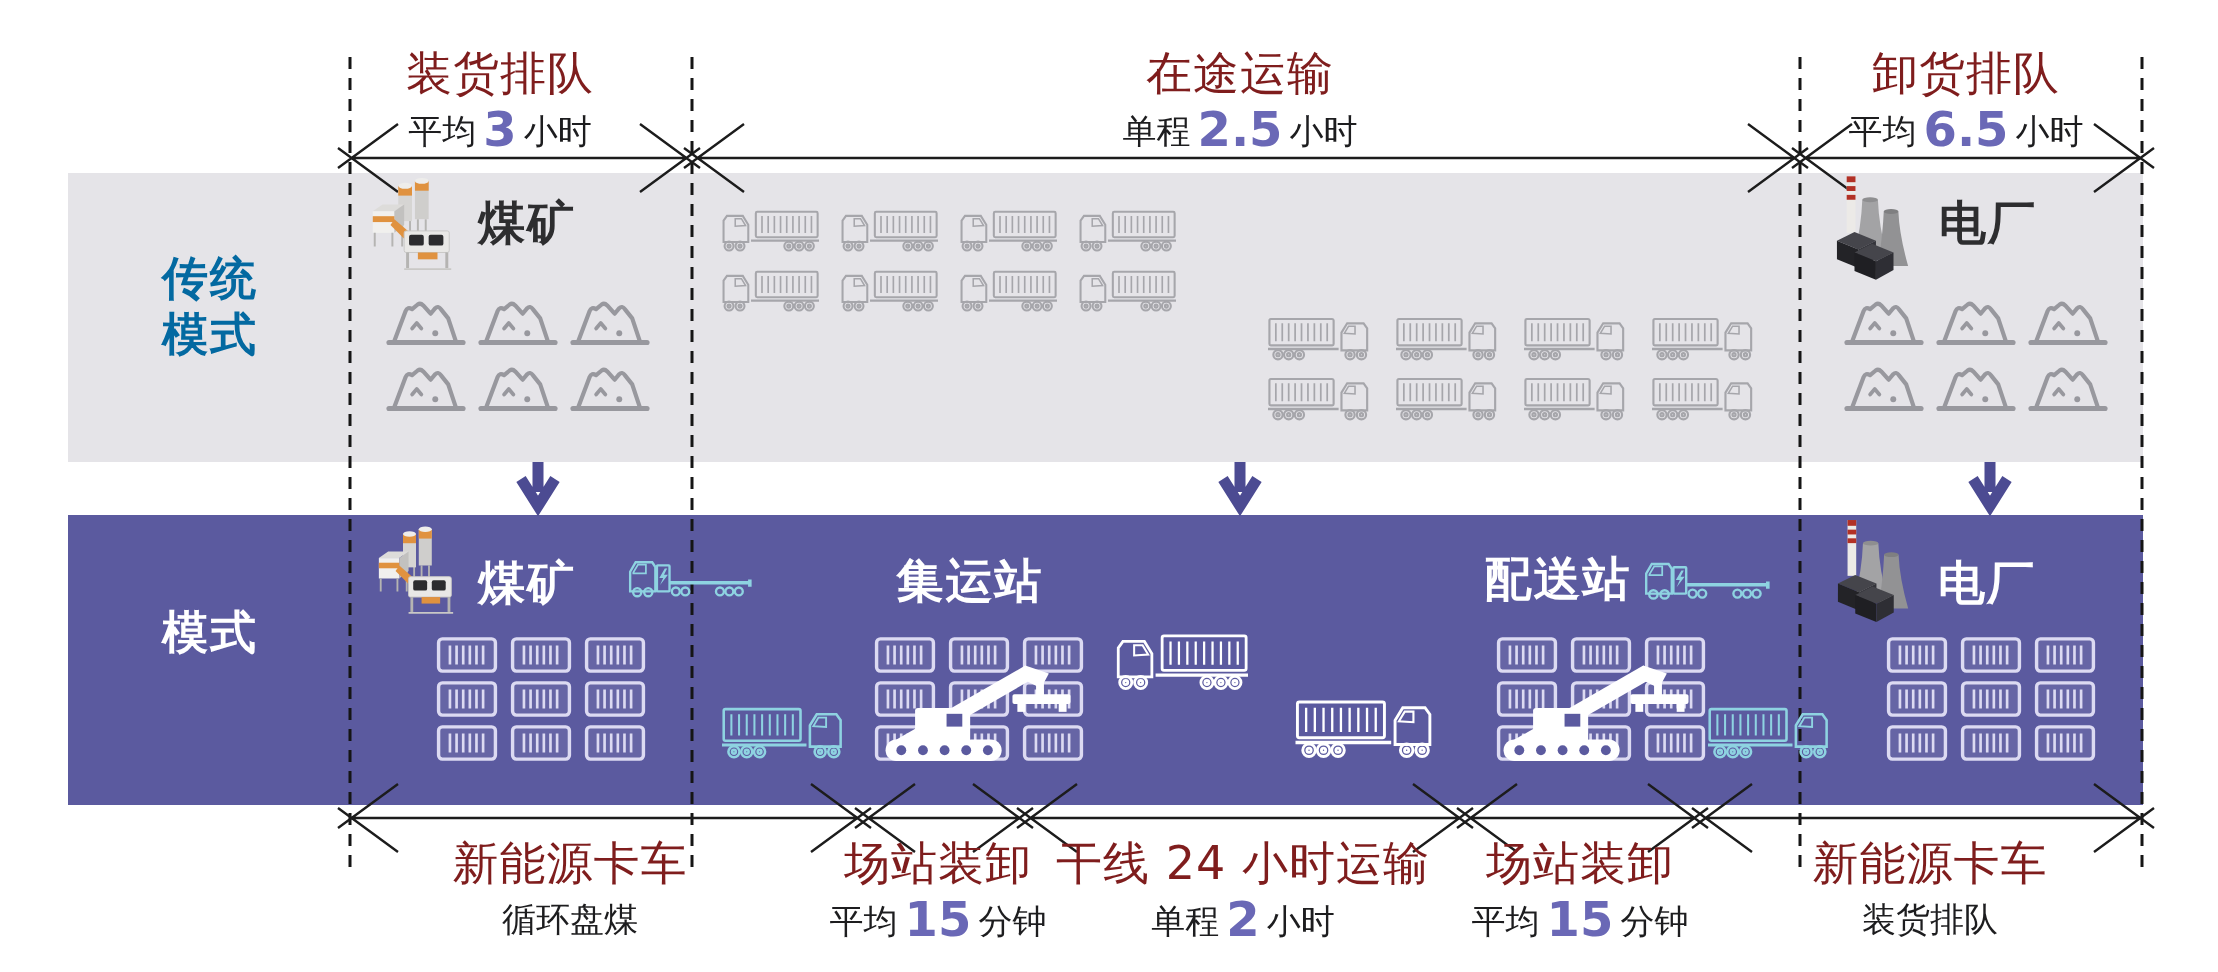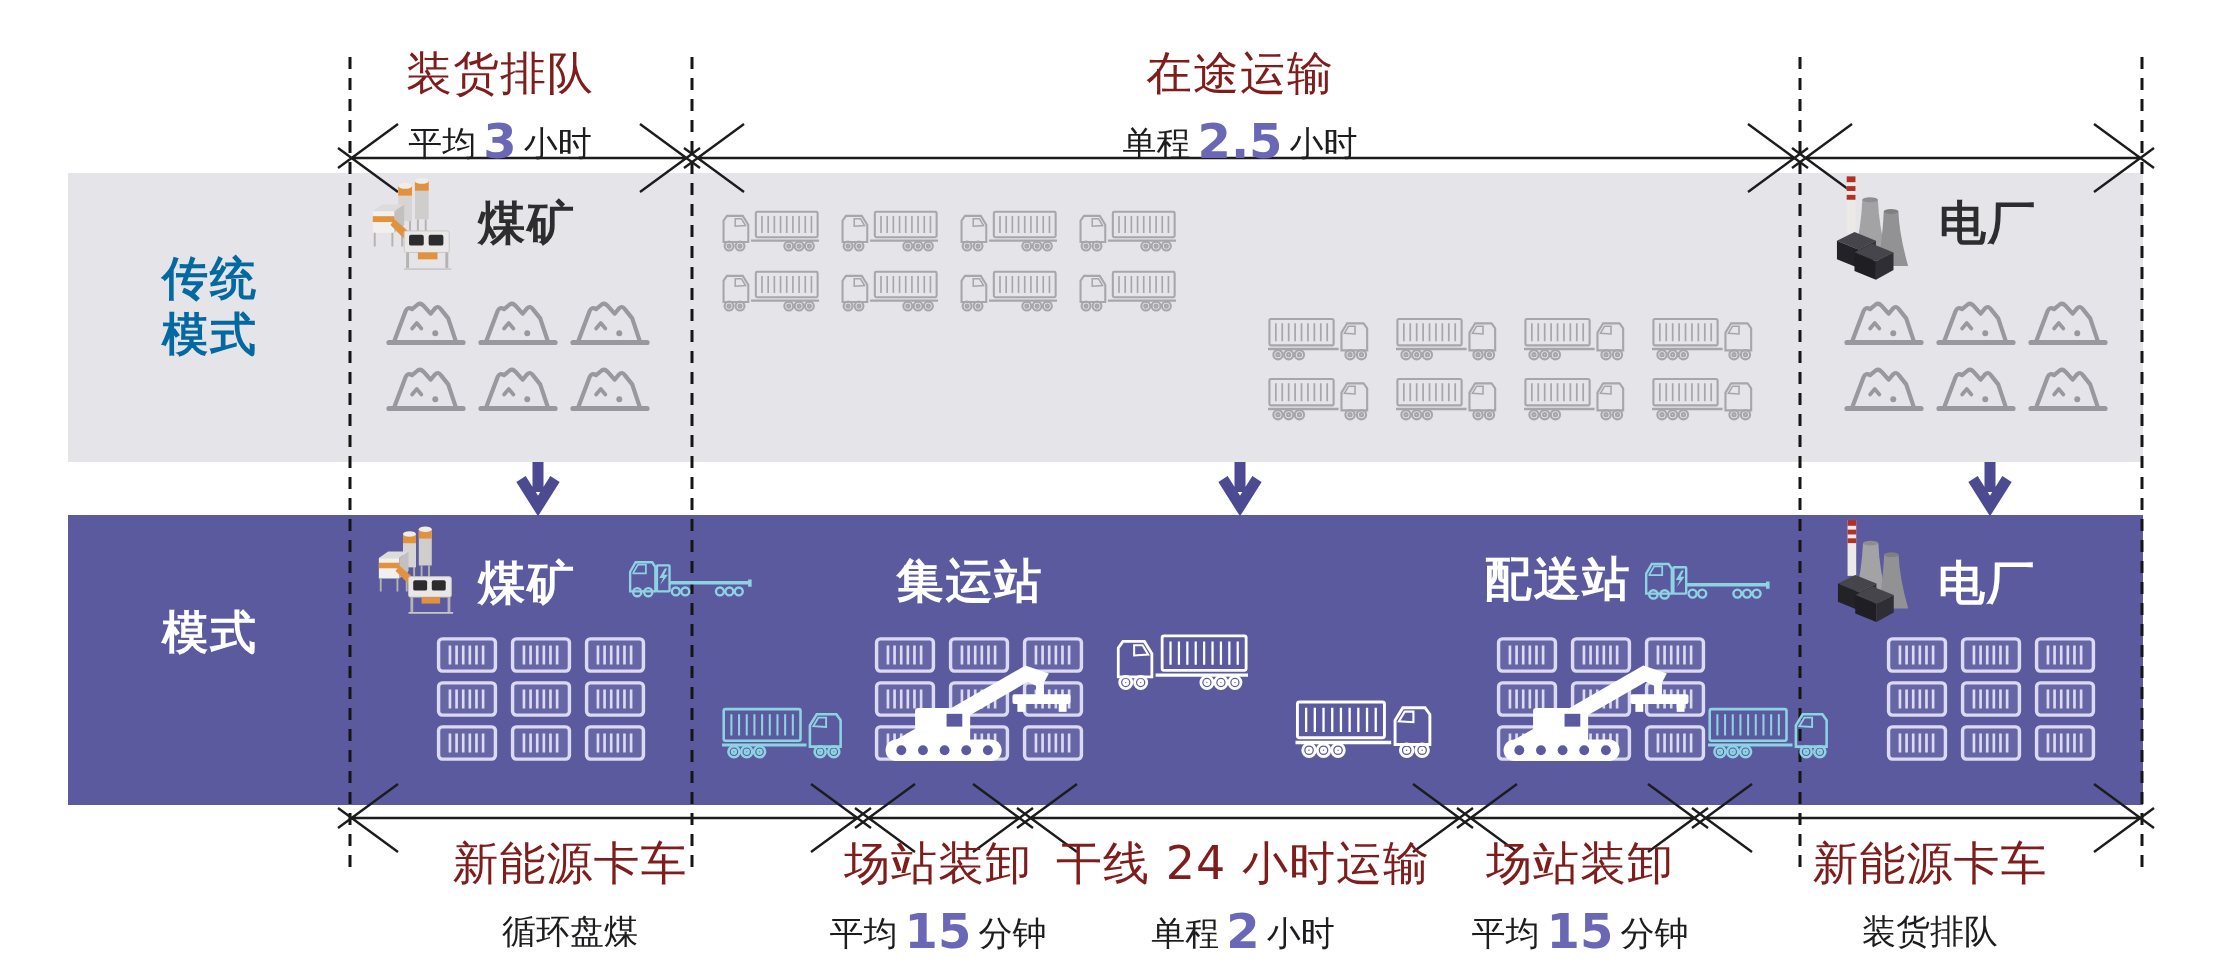--- a/index.html
+++ b/index.html
@@ -5,21 +5,21 @@
   html,body{margin:0;padding:0;background:#fff;}
   .canvas{position:relative;width:2218px;height:972px;background:#ffffff;overflow:hidden;
           font-family:"DejaVu Sans","Liberation Sans",sans-serif;}
   .band{position:absolute;left:68px;width:2075px;z-index:1;}
   .band.gray{top:173px;height:289px;background:#e5e4e8;}
   .band.purple{top:515px;height:290px;background:#5b5a9f;}
   .overlay{position:absolute;left:0;top:0;z-index:2;pointer-events:none;}
   .content{position:absolute;z-index:3;}
   .anno{position:absolute;transform:translateX(-50%);text-align:center;white-space:nowrap;z-index:4;}
   .anno-label{font-size:46px;line-height:46px;font-weight:500;color:#7f1d1d;letter-spacing:1px;}
-  .anno-sub{font-size:34px;line-height:50px;font-weight:500;color:#1d1d1f;margin-top:20px;}
+  .anno-sub{font-size:34px;line-height:50px;font-weight:500;color:#1d1d1f;margin-top:8px;}
   .anno-sub .num{font-size:48px;font-weight:700;color:#6a68b6;margin:0 7px;vertical-align:-3px;}
   .band-label{position:absolute;width:200px;text-align:center;font-size:46px;line-height:56px;
               font-weight:700;z-index:4;letter-spacing:2px;}
   .band-label.dark{color:#0369a1;}
   .band-label.light{color:#ffffff;}
   .sec-label{position:absolute;transform:translateX(-50%);font-size:47px;line-height:50px;
              font-weight:700;white-space:nowrap;z-index:4;letter-spacing:2px;}
   .sec-label.dark{color:#2d2d2f;}
   .sec-label.light{color:#ffffff;}
   .grid{position:absolute;display:grid;z-index:3;}
@@ -181,20 +181,24 @@
   </svg>
 
   <div class="anno" style="left:500px;top:50px">
     <div class="anno-label">装货排队</div>
     <div class="anno-sub"><span>平均</span><span class="num">3</span><span>小时</span></div>
   </div>
   <div class="anno" style="left:1240px;top:50px">
     <div class="anno-label">在途运输</div>
     <div class="anno-sub"><span>单程</span><span class="num">2.5</span><span>小时</span></div>
   </div>
+  <div class="anno" style="left:1966px;top:50px">
+    <div class="anno-label">卸货排队</div>
+    <div class="anno-sub"><span>平均</span><span class="num">6.5</span><span>小时</span></div>
+  </div>
 
   <div class="anno" style="left:570px;top:840px">
     <div class="anno-label">新能源卡车</div>
     <div class="anno-sub">循环盘煤</div>
   </div>
   <div class="anno" style="left:938px;top:840px">
     <div class="anno-label">场站装卸</div>
     <div class="anno-sub"><span>平均</span><span class="num">15</span><span>分钟</span></div>
   </div>
   <div class="anno" style="left:1243px;top:840px">

